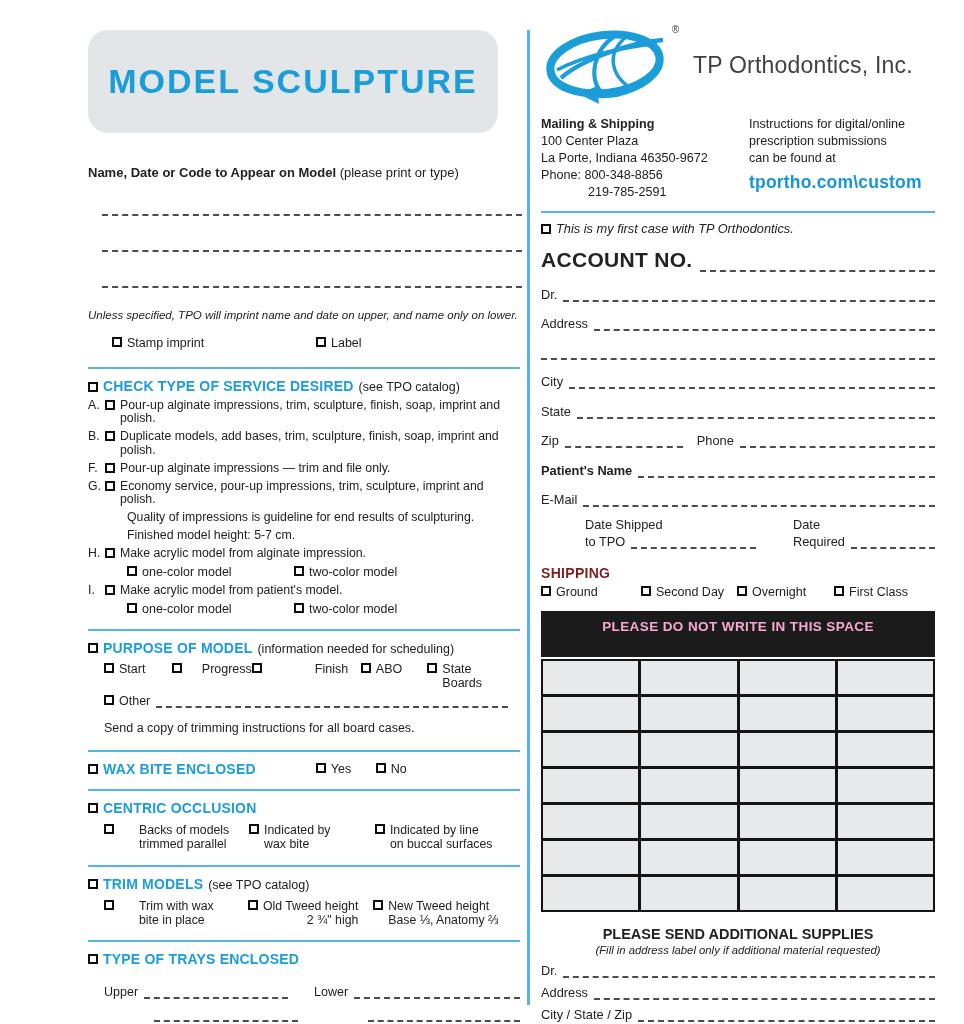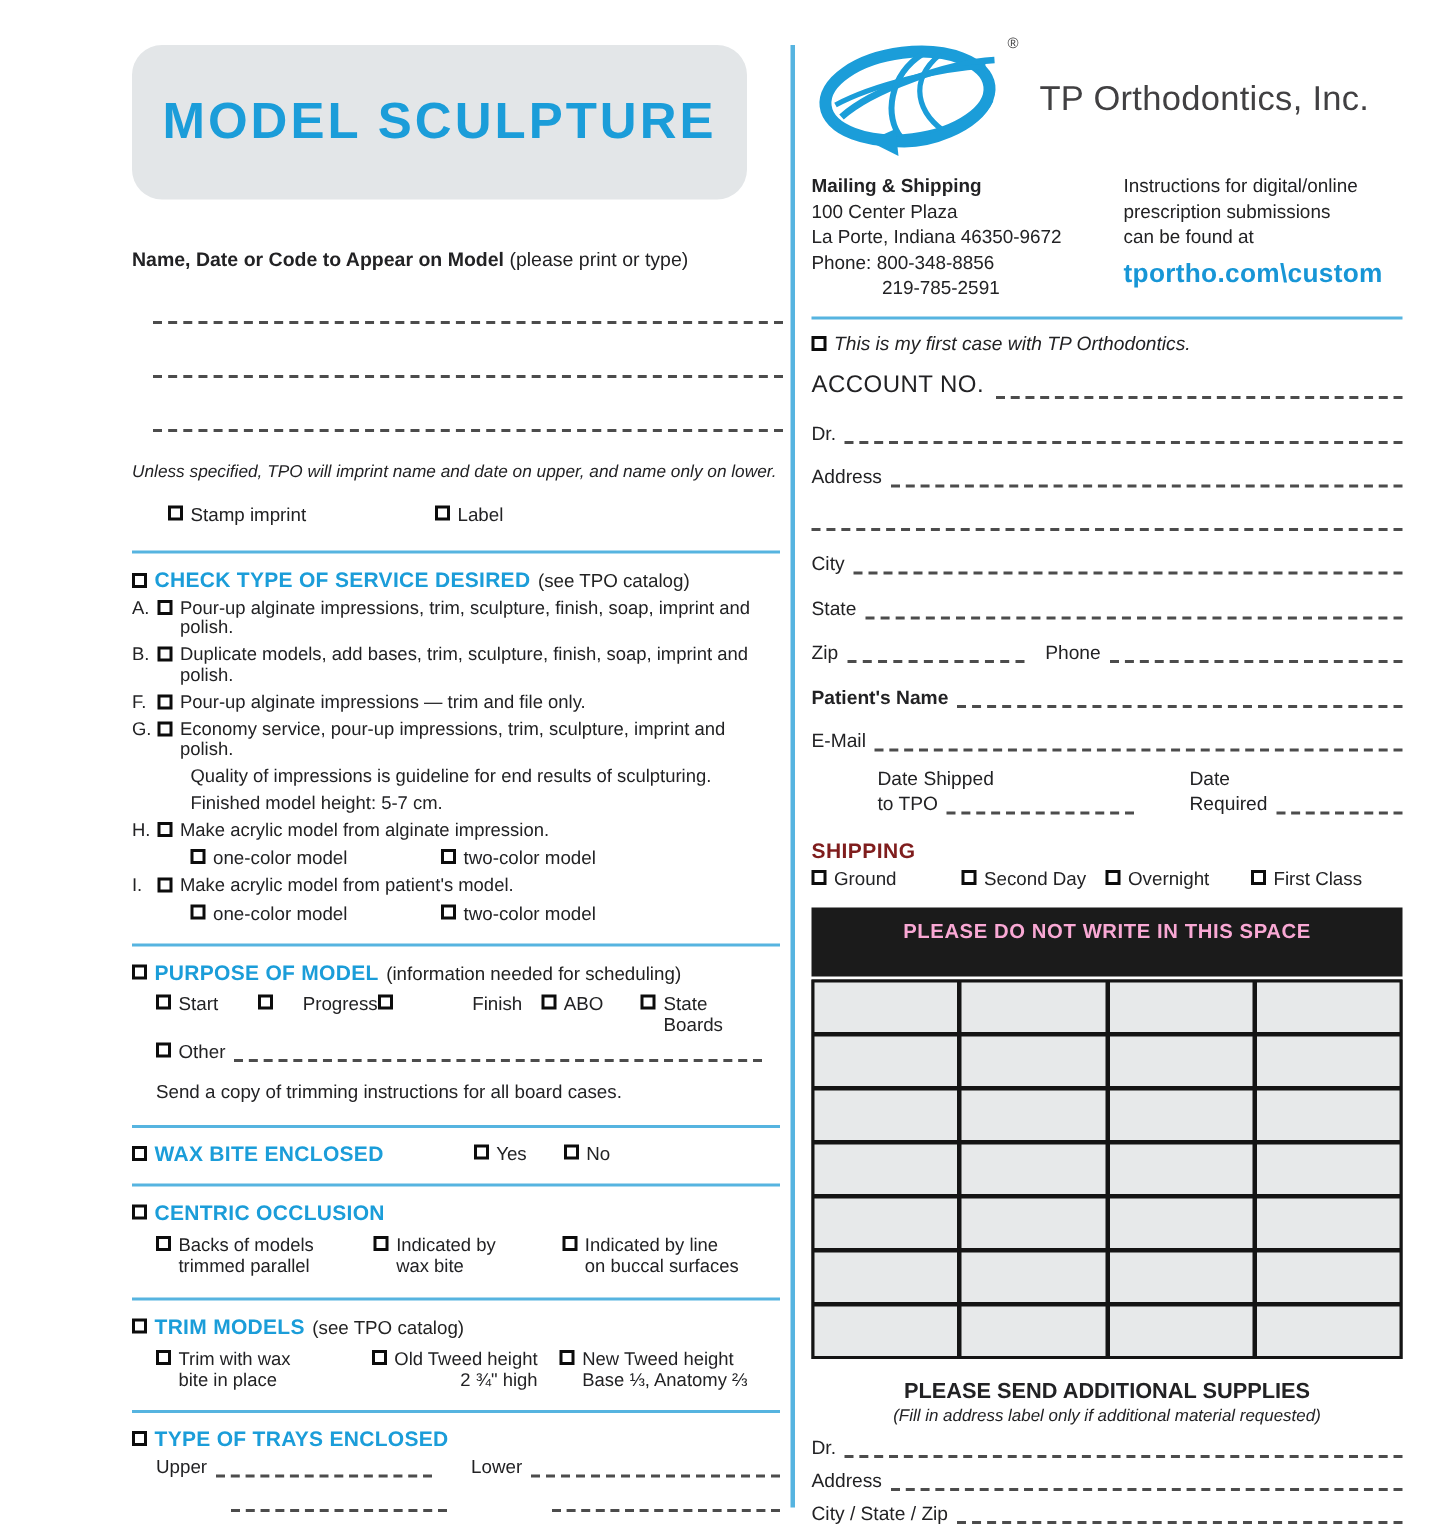--- a/index.html
+++ b/index.html
@@ -47,21 +47,21 @@
     height:103px; width:410px;
     display:flex; align-items:center; justify-content:center;
   }
   .title-box .title {
     color:#1b9dd9; font-size:34px; font-weight:bold; letter-spacing:2px;
   }
   .name-label-row { margin-top:32px; font-size:13px; }
   .name-blank { display:block; margin-top:22px; width:420px; margin-left:14px; }
   .imprint-note { margin-top:21px; font-size:11.5px; font-style:italic; }
   .imprint-row { margin-top:15px; display:flex; margin-left:24px; }
-  .imprint-row .opt { width:178px; }
+  .imprint-row .opt { width:204px; }
 
   .svc-rule { margin-top:17px; }
   .svc-item { display:flex; margin-top:4.5px; line-height:13.5px; font-size:12.3px; }
   .svc-letter { width:17px; flex:0 0 auto; }
   .svc-cont { margin-left:39px; margin-top:4.5px; line-height:13.5px; font-size:12.3px; }
   .svc-sub { display:flex; margin-left:39px; margin-top:4.5px; }
   .svc-sub .opt:first-child { width:167px; }
 
   .purpose-opts { margin-top:6px; margin-left:16px; display:flex; width:404px; }
   .purpose-opts .opt.o-start { width:74px; }
@@ -70,27 +70,27 @@
   .purpose-opts .opt.o-abo { width:72px; }
   .purpose-other { margin-top:4px; margin-left:16px; display:flex; width:404px; }
   .purpose-note { margin-top:13px; margin-left:16px; }
 
   .wax-row { display:flex; align-items:center; margin-top:9px; }
   .wax-opts { display:flex; margin-left:60px; }
   .wax-opts .opt:first-child { width:60px; }
 
   .threecol { display:flex; margin-left:16px; margin-top:7px; line-height:14px; font-size:12.3px; }
   .threecol .opt { align-items:flex-start; }
-  .threecol .c1 { width:150px; }
+  .threecol .c1 { width:150px;gap:20px; }
   .threecol .c2 { width:130px; }
   .threecol .c3 { width:150px; }
   .trim3 .c1 { width:147px; }
   .trim3 .c2 { width:128px;text-align:right; }
 
-  .tray-row1 { display:flex; align-items:flex-start; margin-top:4px; margin-left:16px; }
+  .tray-row1 { display:flex; align-items:flex-start; margin-top:18px; margin-left:16px; }
   .tray-row2 { display:flex; margin-top:9px; margin-left:16px; }
   .tray-lbl { margin-right:6px; }
   .tray-b1 { width:144px; }
   .tray-b2 { flex:1 1 auto; }
   .tray-sp1 { width:50px; }
   .tray-gap { width:26px; }
 
   
   .logo-row { display:flex; align-items:flex-start; }
   .logo-wrap { position:relative; width:140px; height:82px; flex:0 0 auto; }
@@ -99,21 +99,21 @@
 
   .contact-row { display:flex; margin-top:8px; }
   .contact-col1 { width:208px; line-height:17px; font-size:12.6px; }
   .contact-col2 { width:186px; line-height:17px; font-size:12.6px; }
   .phone2 { margin-left:47px; }
   .site-url { color:#1796d6; font-weight:bold; font-size:17.5px; margin-top:7px; letter-spacing:.2px; }
 
   .r-rule { margin-top:10px; }
   .first-case { display:flex; align-items:center; margin-top:8px; font-style:italic; font-size:12.8px; }
   .account-row { display:flex; align-items:flex-end; margin-top:12px; }
-  .account-lbl { font-weight:normal; font-size:16px; letter-spacing:.3px; margin-right:8px; }
+  .account-lbl { font-weight:bold; font-size:21px; letter-spacing:.3px; margin-right:8px; }
 
   .f-row { display:flex; align-items:flex-end; margin-top:14.5px; }
   .f-lbl { margin-right:6px; white-space:nowrap; font-size:12.8px; }
   .zip-row .zb { width:118px; margin-right:14px; }
   .dates-row { display:flex; margin-top:10px;margin-left:44px; }
   .date-col1 { width:208px; }
   .date-col2 { flex:1 1 auto; }
   .date-l1 { font-size:12.8px; }
   .date-l2 { display:flex; align-items:flex-end; margin-top:2px; }
 

